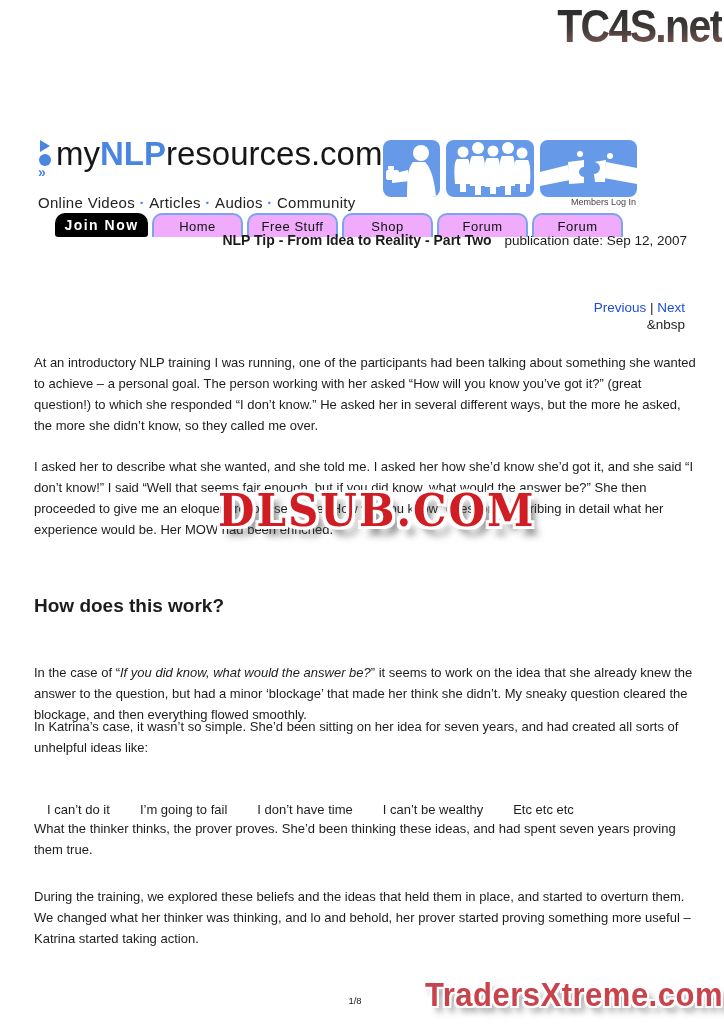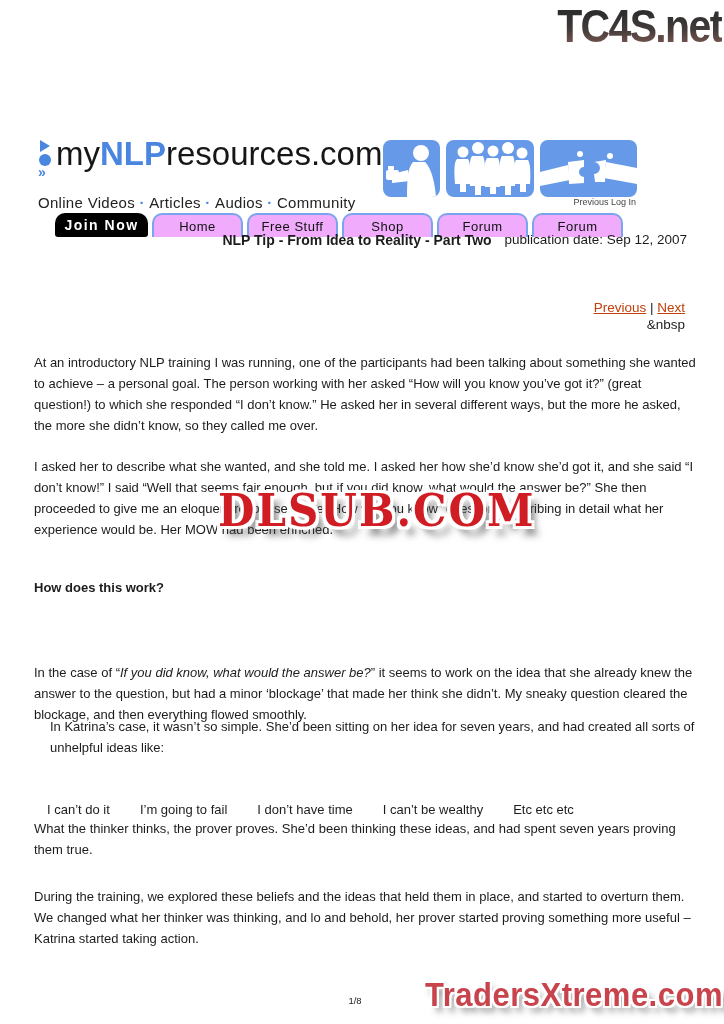--- a/index.html
+++ b/index.html
@@ -43,35 +43,35 @@
     font-size:14px; font-weight:bold; letter-spacing:1.5px;
     display:flex; align-items:center; justify-content:center;
   }
   .tab {
     width:91px; background:#f0abfc; border:2px solid #7aa4ec; border-bottom:none;
     border-radius:10px 10px 0 0; font-size:13px; color:#111; letter-spacing:0.5px;
     display:flex; align-items:center; justify-content:center;
   }
 
   
-  .titlerow { position:absolute; left:34px; top:232px; width:653px; display:flex; justify-content:flex-end; align-items:flex-start; gap:13px; white-space:nowrap; }
+  .titlerow { position:absolute; left:34px; top:232px; width:653px; display:flex; justify-content:flex-end; align-items:center; gap:13px; white-space:nowrap; }
   .title { font-size:14px; font-weight:bold; }
   .pubdate { font-size:13.5px; }
 
   
   .pager { position:absolute; right:39px; top:300px; text-align:right; font-size:13.5px; }
-  .pager a { color:#c2410c; text-decoration:underline; cursor:pointer; }
+  .pager a { color:#1d4ed8; cursor:pointer; }
   .pager .sep { color:#1c1c1c; }
   .nbsp { margin-top:2px; color:#1c1c1c; }
 
   
   .para { position:absolute; left:34px; width:662px; font-size:13px; line-height:21px; color:#1c1c1c; }
   .p1 { top:352px; } .p2 { top:456px; }
-  .h2 { position:absolute; left:34px; top:580px; font-size:13px; font-weight:bold; }
-  .p3 { top:662px; } .p4 { top:716px;margin-left:16px; }
+  .h2 { position:absolute; left:34px; top:595px; font-size:19px; font-weight:bold; }
+  .p3 { top:662px; } .p4 { top:716px; }
   .ideas { position:absolute; left:47px; top:766px; display:flex; gap:30px; font-size:13px; white-space:nowrap;margin-top:36px; }
   .p5 { top:818px; } .p6 { top:886px; }
   .it { font-style:italic; }
 
   
   .dlsub {
     position:absolute; left:218px; top:486px; z-index:5;
     font-family:"DejaVu Serif", serif; font-weight:bold;
     font-size:42px; letter-spacing:2px; color:#d01d24; white-space:nowrap;
     transform:scaleY(1.05);
@@ -142,21 +142,21 @@
       <svg width="97" height="57" viewBox="0 0 97 57">
         <path d="M0,32 L28,25 L30,40 L0,46 Z" fill="#fff"></path>
         <path d="M28,22 L44,20 L44,27 a5,5 0 1 0 0,10 L44,43 L29,44 Z" fill="#fff"></path>
         <path d="M97,28 L66,22 L64,38 L97,44 Z" fill="#fff"></path>
         <path d="M66,20 L54,22 a5,5 0 1 1 0,12 L55,42 L65,42 Z" fill="#fff"></path>
         <circle cx="70" cy="16" r="3" fill="#fff"></circle>
         <circle cx="40" cy="14" r="3" fill="#fff"></circle>
       </svg>
     </div>
   </div>
-  <div class="members">Previous Log In</div>
+  <div class="members">Members Log In</div>
 
   <div class="navrow">
     <div class="join">Join Now</div>
     <div class="tab">Home</div>
     <div class="tab">Free Stuff</div>
     <div class="tab">Shop</div>
     <div class="tab">Forum</div>
     <div class="tab">Forum</div>
   </div>
 

